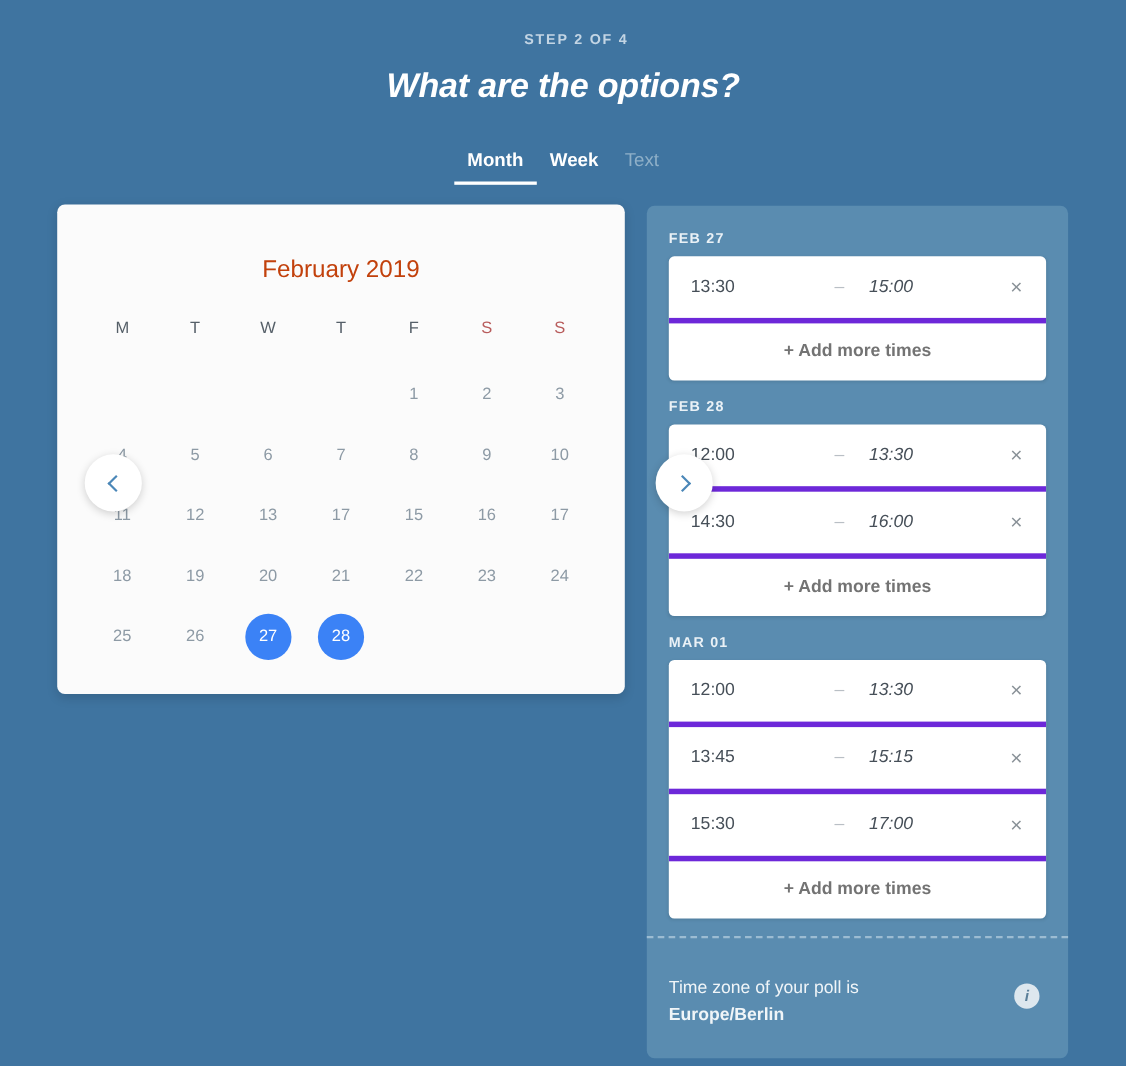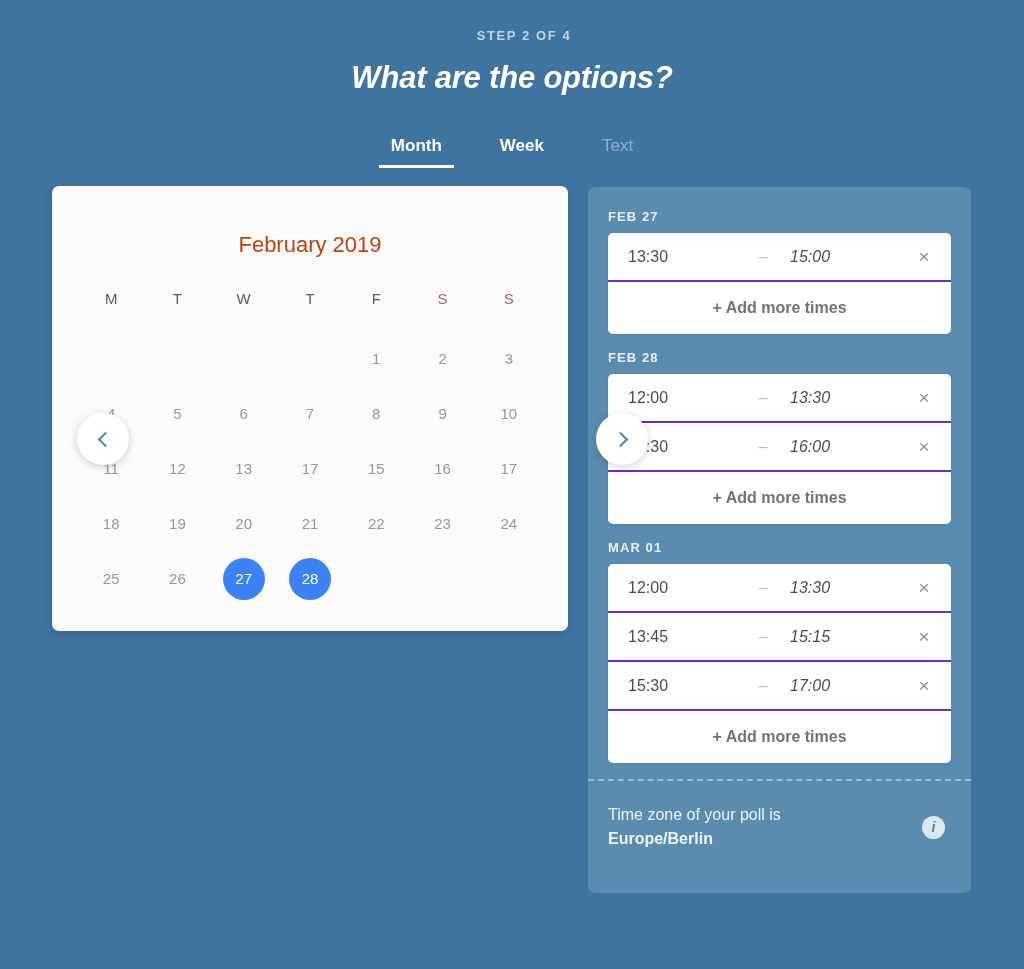--- a/index.html
+++ b/index.html
@@ -41,21 +41,20 @@
     font-style: italic;
     letter-spacing: -0.2px;
     margin-top: 17px;
   }
 
   
   .tabs {
     display: flex;
     justify-content: center;
     align-items: flex-start;
-    gap: 34px;
     margin-top: 40px;
   }
 
   .tab {
     font-size: 17px;
     font-weight: bold;
     color: #ffffff;
     padding: 0 12px 9px 12px;
     background: none;
     border: none;
@@ -191,23 +190,23 @@
     background: #ffffff;
     border-radius: 5px;
     overflow: hidden;
     margin-bottom: 16px;
     box-shadow: 0 1px 3px rgba(0,0,0,0.10);
   }
 
   .slot-row {
     display: flex;
     align-items: center;
-    height: 49px;
+    height: 61px;
     padding: 0 14px 0 20px;
-    border-bottom: 2px solid #6d28d9;
+    border-bottom: 5px solid #6d28d9;
   }
 
   .slot-time {
     font-size: 16px;
     color: #464f58;
     cursor: text;
   }
   .slot-start { width: 122px; }
   .slot-dash {
     color: #b9bfc5;
@@ -249,21 +248,21 @@
     margin: 12px -20px 0 -20px;
   }
 
   .tz-box {
     display: flex;
     align-items: center;
     justify-content: space-between;
     padding: 22px 6px 26px 0;
   }
 
-  .tz-text { color: #f0f5f8; font-size: 16px; line-height: 1.52; }
+  .tz-text { color: #f0f5f8; font-size: 16px; line-height: 1.52; margin-top: 12px; }
   .tz-name { font-weight: bold; }
 
   .info-icon {
     width: 23px;
     height: 23px;
     border-radius: 50%;
     background: #dde7ee;
     color: #5a7f99;
     font-size: 14px;
     font-weight: bold;

